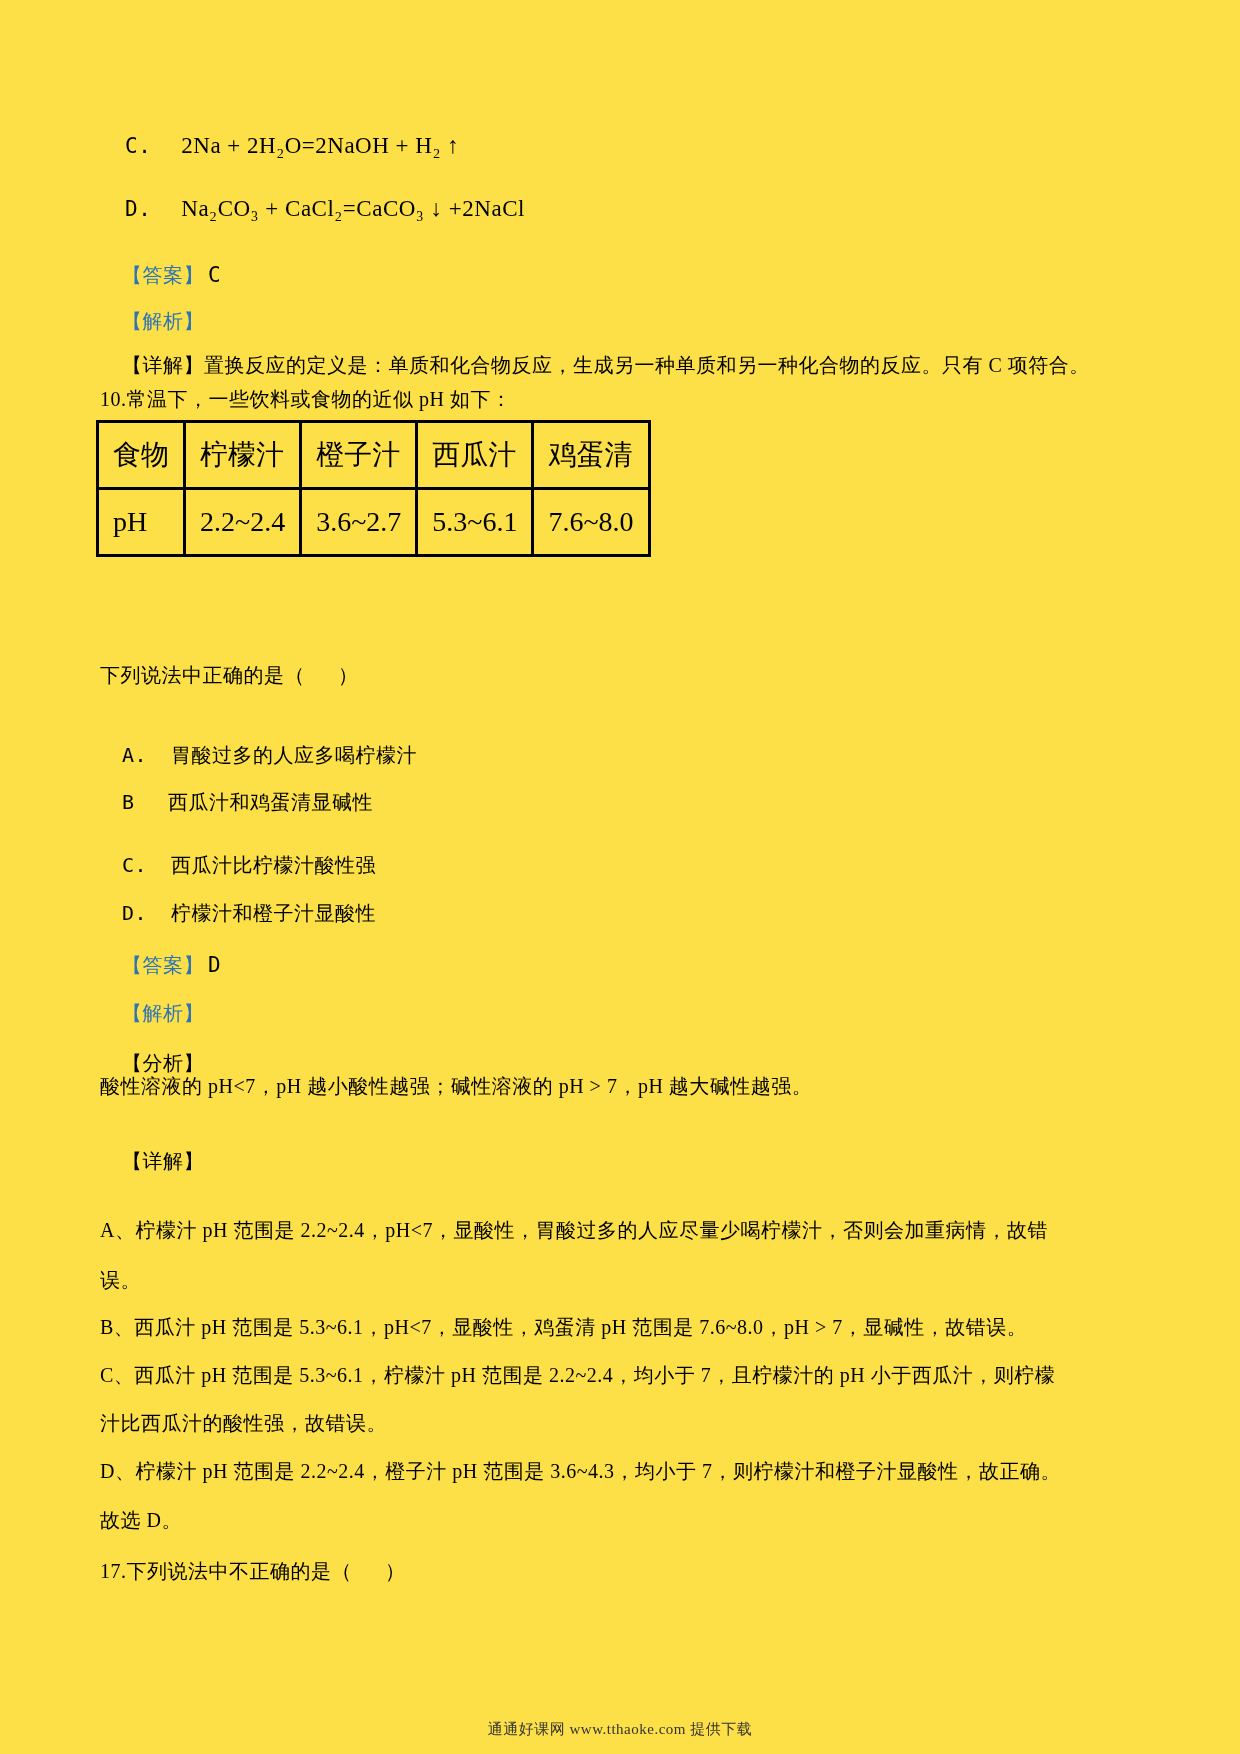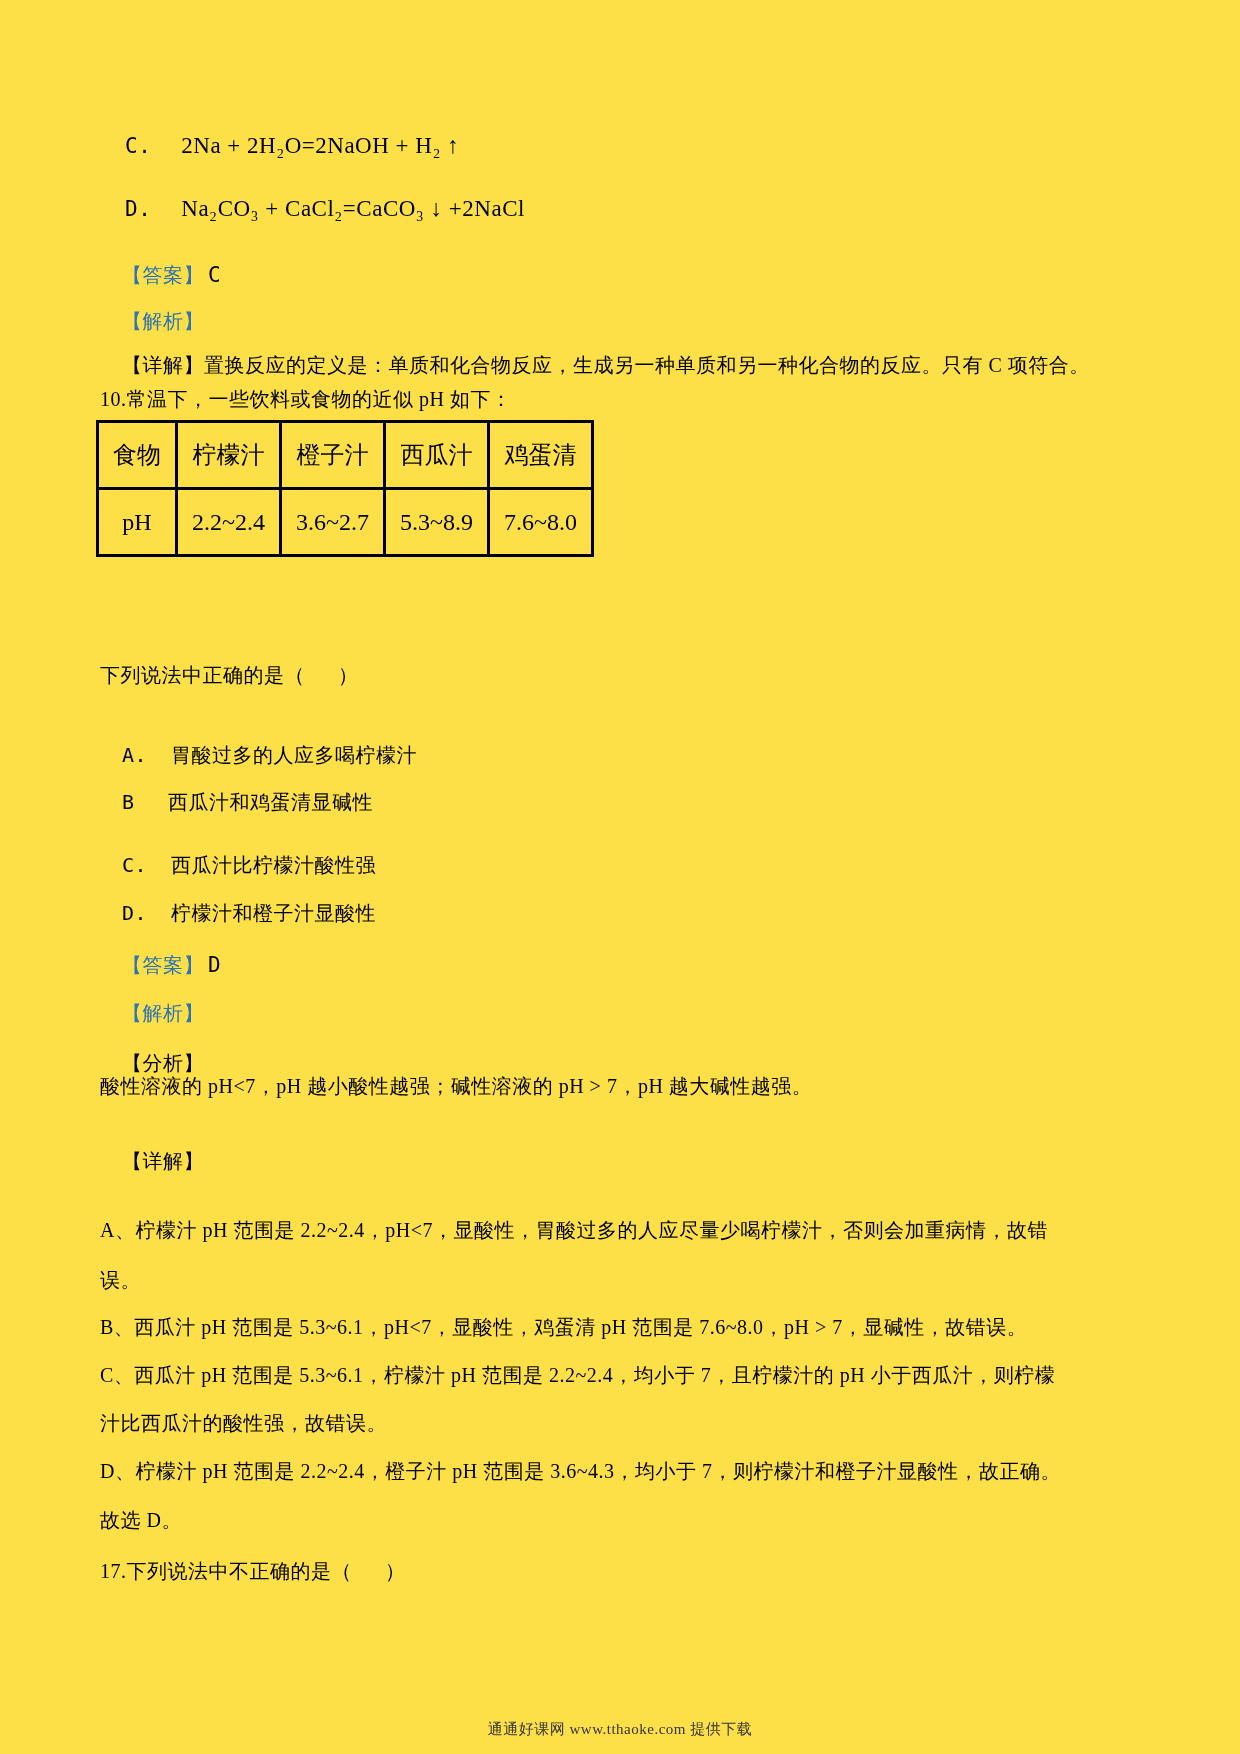--- a/index.html
+++ b/index.html
@@ -37,26 +37,26 @@
     margin-left:4px;
   }
   table.ph-table{
     position:absolute;
     left:96px;
     top:420px;
     border-collapse:collapse;
   }
   table.ph-table td{
     border:3px solid #000;
-    font-size:24px;
+    font-size:28px;
     height:64px;
     padding:0 14px;
     white-space:nowrap;
     vertical-align:middle;
-    text-align:center;
+    text-align:left;
   }
   td.c0{width:46px;}
   td.c1,td.c2,td.c3{width:62px;}
   td.c4{width:60px;}
   .footer{
     position:absolute;
     left:0;
     top:1720px;
     width:100%;
     text-align:center;
@@ -95,21 +95,21 @@
       <td class="c0">食物</td>
       <td class="c1">柠檬汁</td>
       <td class="c2">橙子汁</td>
       <td class="c3">西瓜汁</td>
       <td class="c4">鸡蛋清</td>
     </tr>
     <tr>
       <td class="c0">pH</td>
       <td class="c1">2.2~2.4</td>
       <td class="c2">3.6~2.7</td>
-      <td class="c3">5.3~8.9</td>
+      <td class="c3">5.3~6.1</td>
       <td class="c4">7.6~8.0</td>
     </tr>
   </tbody>
     </table>
 
   <div class="line" style="top:660px">下列说法中正确的是（      ）</div>
 
   <div class="line" style="top:710px">
     <span class="opt-label">A.</span><span>胃酸过多的人应多喝柠檬汁</span>
   </div>

